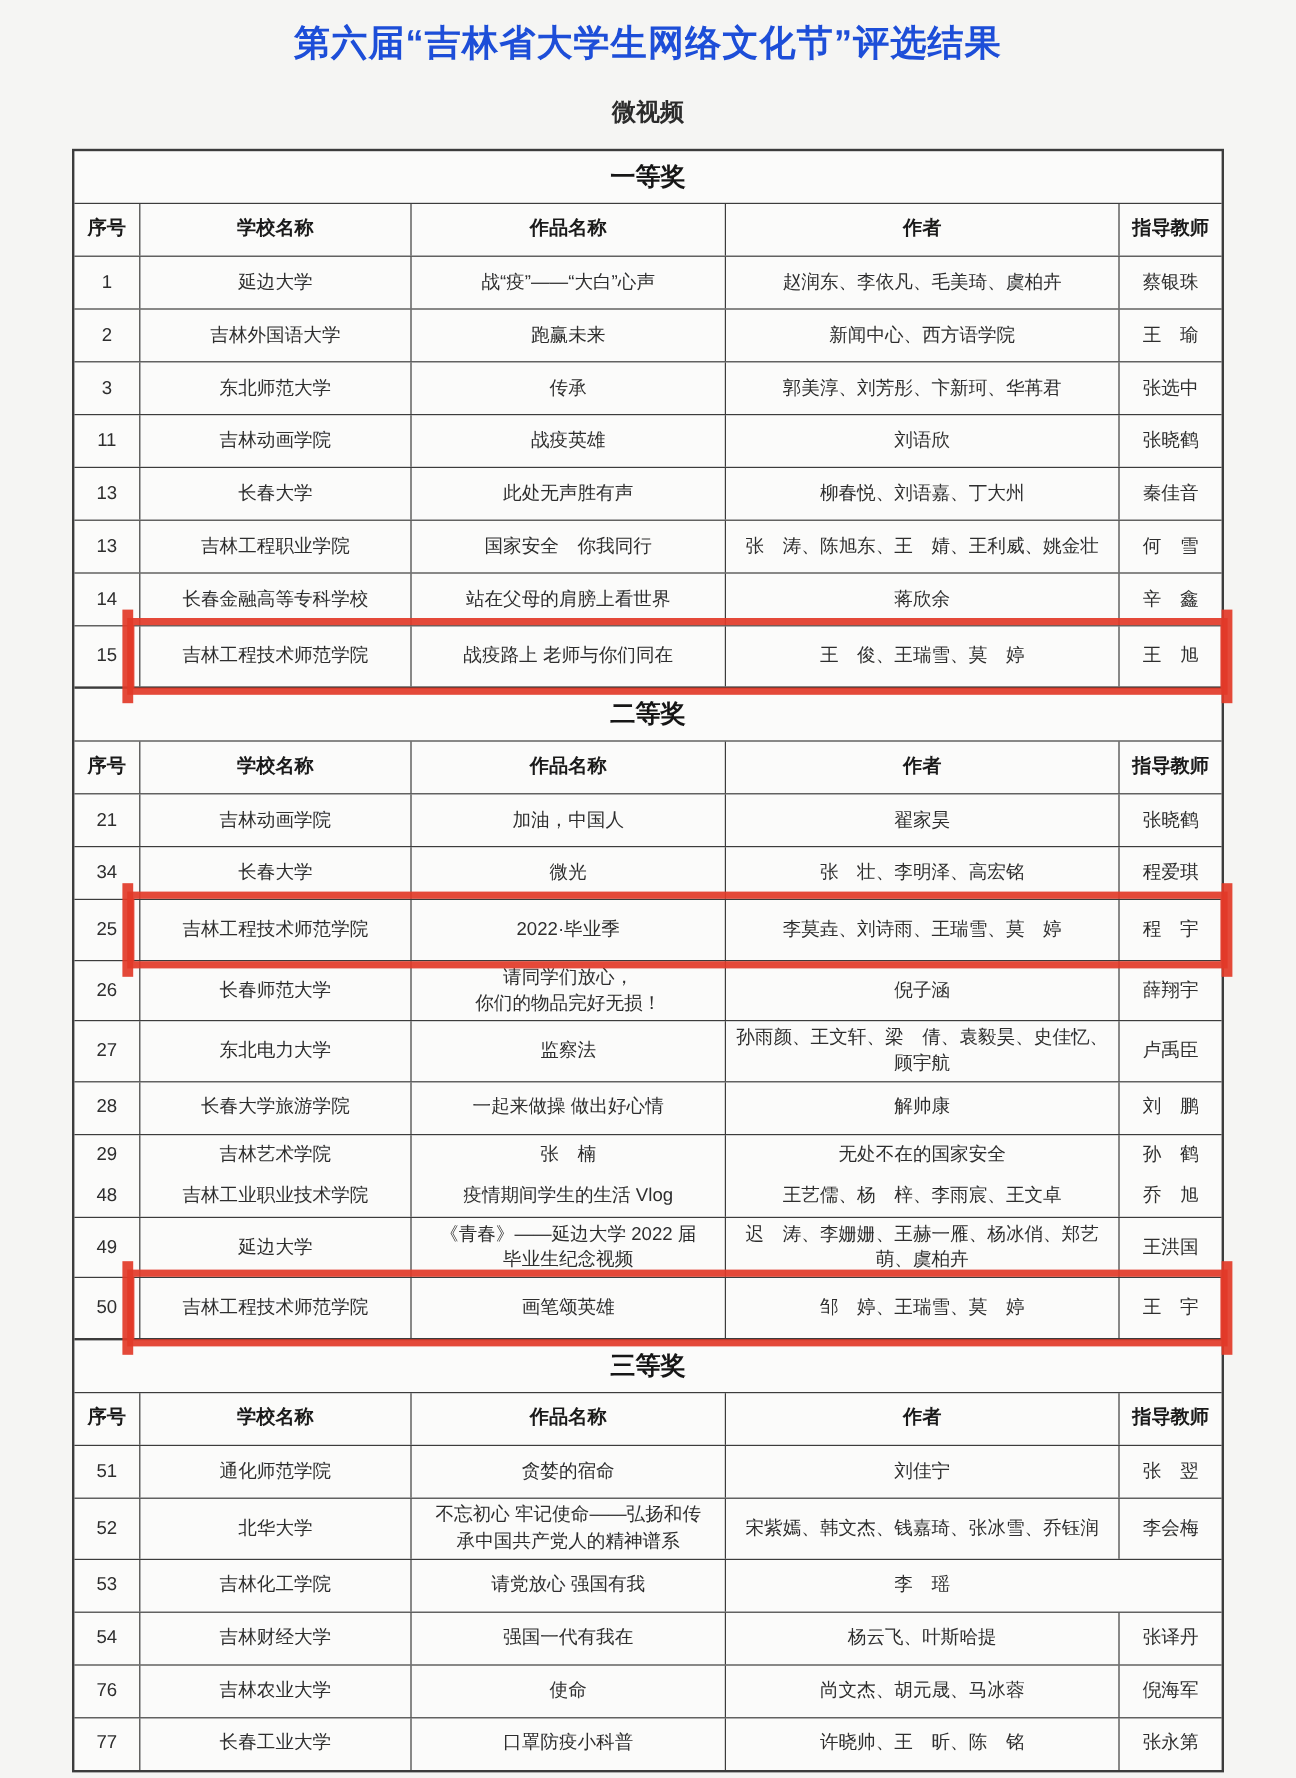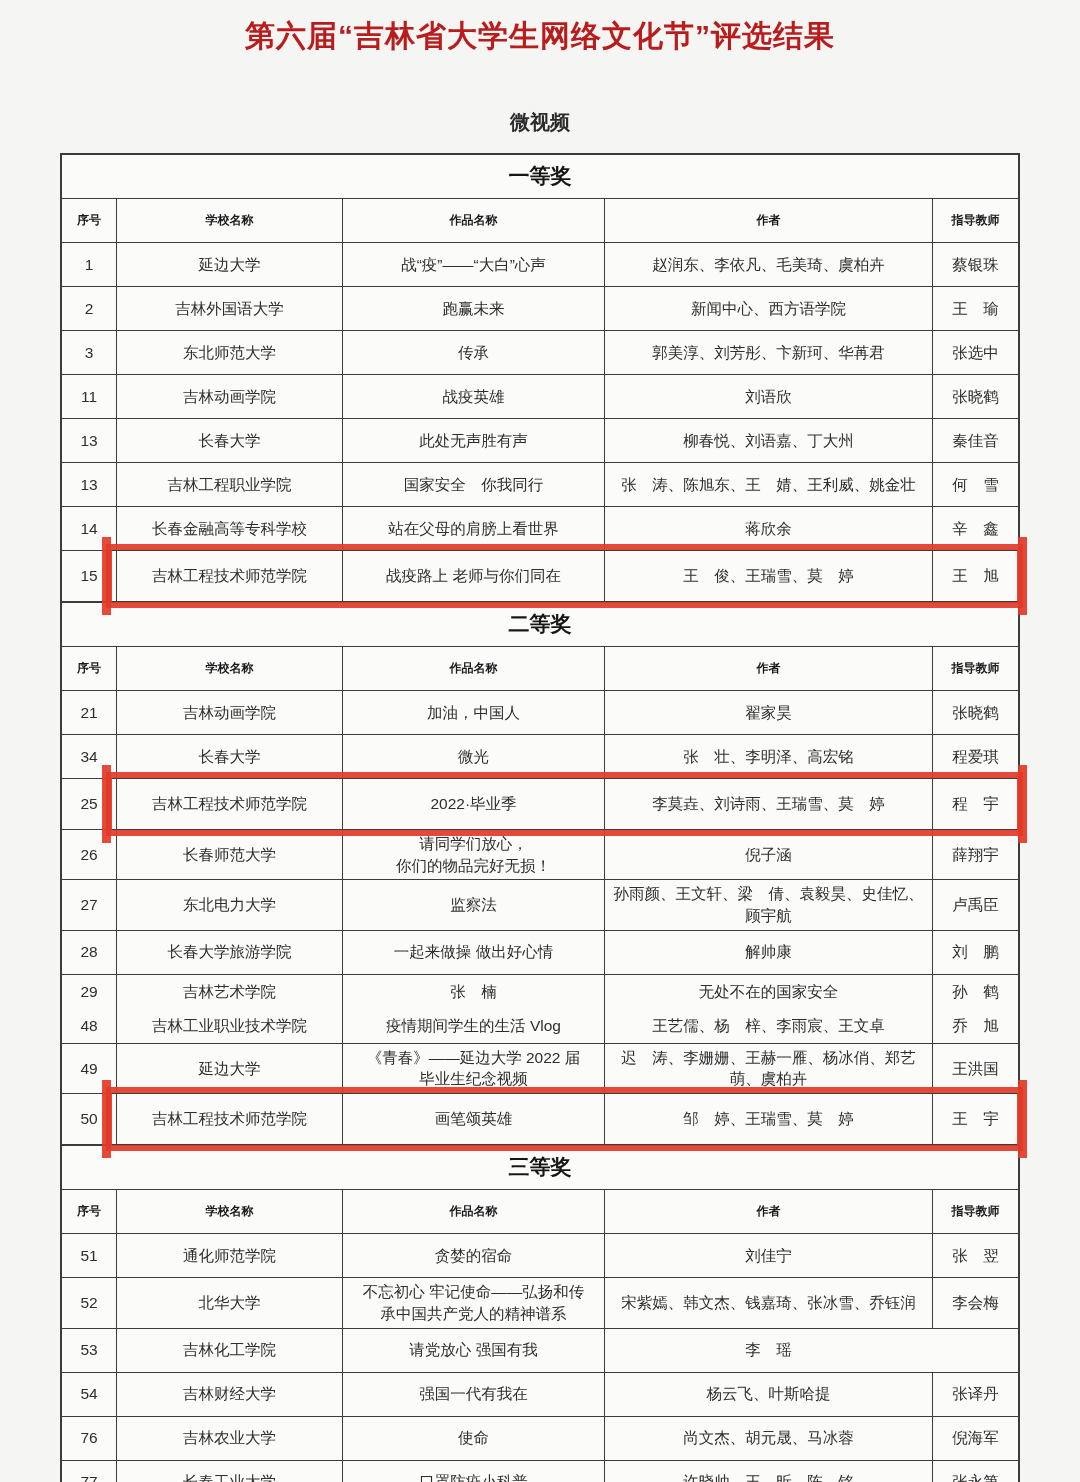--- a/index.html
+++ b/index.html
@@ -4,25 +4,25 @@
 <style>
   html,body{margin:0;padding:0;}
   body{
     width:1080px;height:1482px;overflow:hidden;
     background:#f5f5f3;color:#262626;
     font-family:"Liberation Sans","DejaVu Sans",sans-serif;
     -webkit-font-smoothing:antialiased;
   }
   .title{
     text-align:center;font-size:30px;font-weight:800;
-    margin:16px auto 0;letter-spacing:1px;color:#b91c1c;
+    margin:16px auto 0;letter-spacing:1px;color:#1d4ed8;
   }
   .category{
     text-align:center;font-size:20px;font-weight:700;
-    margin:52px auto 17px;color:#2b2b2b;
+    margin:23px auto 17px;color:#2b2b2b;
   }
   .tbl{
     width:956px;margin:0 auto;border:2px solid #3c3c3c;
     background:#fbfbfa;position:relative;
   }
   .band{
     border-top:2px solid #3c3c3c;text-align:center;font-weight:800;
     font-size:21px;padding:7px 2px 8px;color:#161616;
   }
   .tbl > :first-child{border-top:none;}
@@ -31,21 +31,21 @@
     border-top:1.5px solid #3c3c3c;position:relative;
   }
   .row.no-top{border-top:none;}
   .c{
     border-left:1.5px solid #3c3c3c;
     display:flex;align-items:center;justify-content:center;
     text-align:center;padding:3px 8px;min-height:37px;
     font-size:15.5px;line-height:1.4;white-space:pre-line;color:#2e2e2e;
   }
   .c:first-child{border-left:none;}
-  .hdr .c{font-weight:800;font-size:12px;color:#1a1a1a;}
+  .hdr .c{font-weight:800;font-size:16px;color:#1a1a1a;}
   .compact .c{min-height:28px;text-align:right;}
   
   .hl .c{min-height:44px;}
   .hl::after{
     content:"";position:absolute;top:-7px;bottom:-7px;left:44px;right:-5px;
     border:6px solid var(--hl,#e23a28);pointer-events:none;z-index:3;opacity:.92;
   }
   .hl::before{
     content:"";position:absolute;top:-14px;bottom:-14px;left:40px;width:9px;
     background:var(--hl,#e23a28);z-index:3;opacity:.92;

